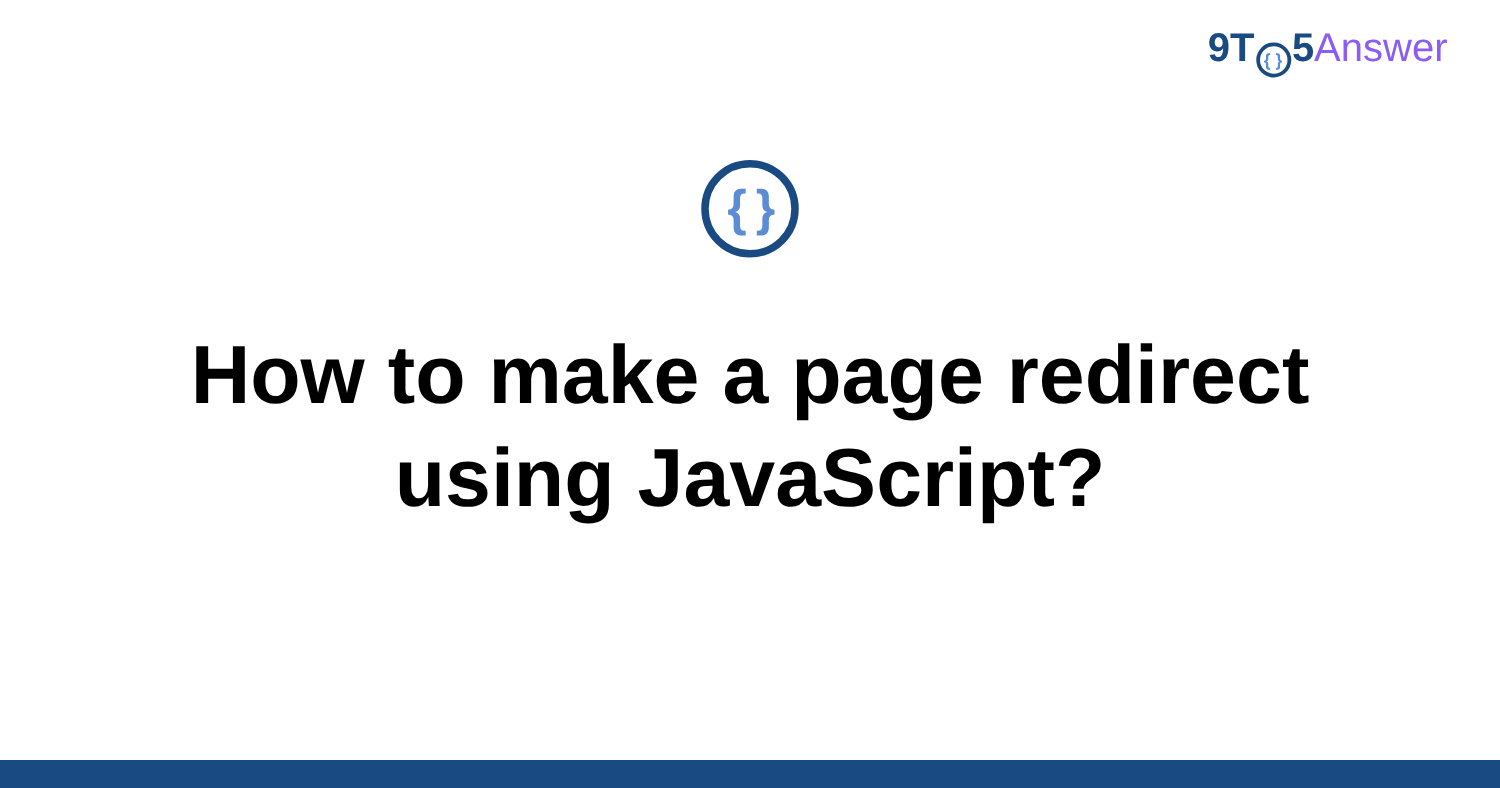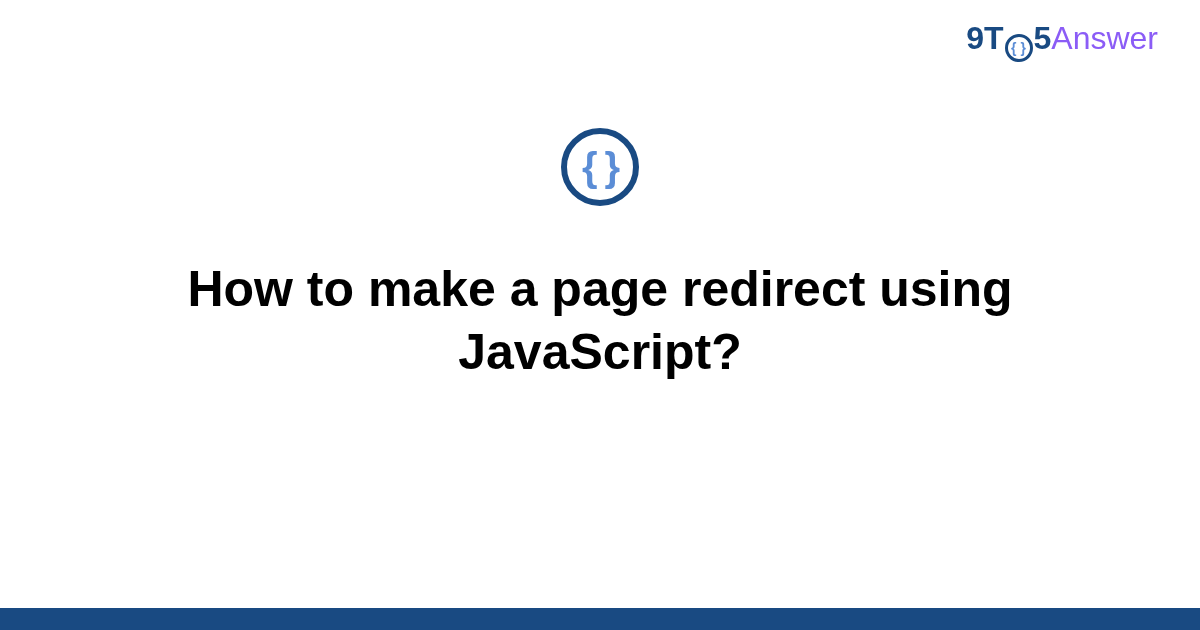--- a/index.html
+++ b/index.html
@@ -69,21 +69,21 @@
     .topic-braces {
       color: #5b8dd6;
       font-size: 40px;
       font-weight: 700;
       font-family: "Segoe UI", Arial, sans-serif;
       letter-spacing: -2px;
       line-height: 1;
     }
     .title {
       color: #000000;
-      font-size: 50px;
+      font-size: 66px;
       font-weight: 700;
       text-align: center;
       line-height: 1.25;
       max-width: 1040px;
     }
     .bottom-bar {
       position: absolute;
       left: 0;
       right: 0;
       bottom: 0;

